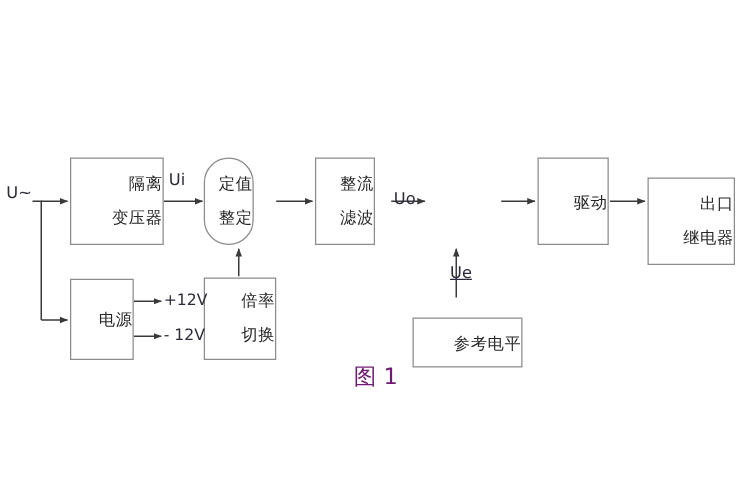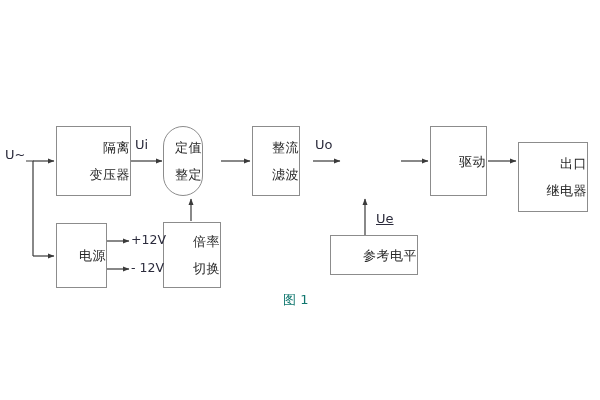--- a/index.html
+++ b/index.html
@@ -50,22 +50,22 @@
   .label {
     position: absolute;
     color: #2b2b3c;
     font-size: 13px;
     white-space: nowrap;
     line-height: 1;
   }
   .label.small { font-size: 12.5px; }
   .caption {
     position: absolute;
-    color: #0f766e;
-    font-size: 13px;
+    color: #701a75;
+    font-size: 18px;
     white-space: nowrap;
     line-height: 1;
   }
 
   
   #wires {
     position: absolute;
     left: 0;
     top: 0;
     width: 600px;
@@ -132,38 +132,38 @@
     <span class="line1">倍率</span>
     <span class="line2">切换</span>
   </div>
 
   <div class="node box two-line" style="left:252px; top:126px; width:48px; height:70px;">
     <span class="line1">整流</span>
     <span class="line2">滤波</span>
   </div>
 
 
-  <div class="node box one-line" style="left:330px; top:235px; width:88px; height:40px;">
+  <div class="node box one-line" style="left:330px; top:254px; width:88px; height:40px;">
     <span class="line1">参考电平</span>
   </div>
 
   <div class="node box one-line" style="left:430px; top:126px; width:57px; height:70px;">
     <span class="line1">驱动</span>
   </div>
 
   <div class="node box two-line" style="left:518px; top:142px; width:70px; height:70px;">
     <span class="line1">出口</span>
     <span class="line2">继电器</span>
   </div>
 
   <div class="label" style="left:135px; top:138px;">Ui</div>
 
-  <div class="label" style="left:315px; top:138px;">Uo</div>
+  <div class="label" style="left:315px; top:153px;">Uo</div>
 
-  <div class="label" style="left:376px; top:212px;text-decoration:underline;">Ue</div>
+  <div class="label" style="left:360px; top:212px;text-decoration:underline;">Ue</div>
 
   <div class="label small" style="left:131px; top:234px;">+12V</div>
 
   <div class="label small" style="left:131px; top:262px;">- 12V</div>
 
   <div class="caption" style="left:283px; top:293px;">图 1</div>
 
 </div>
 
 </body></html>

